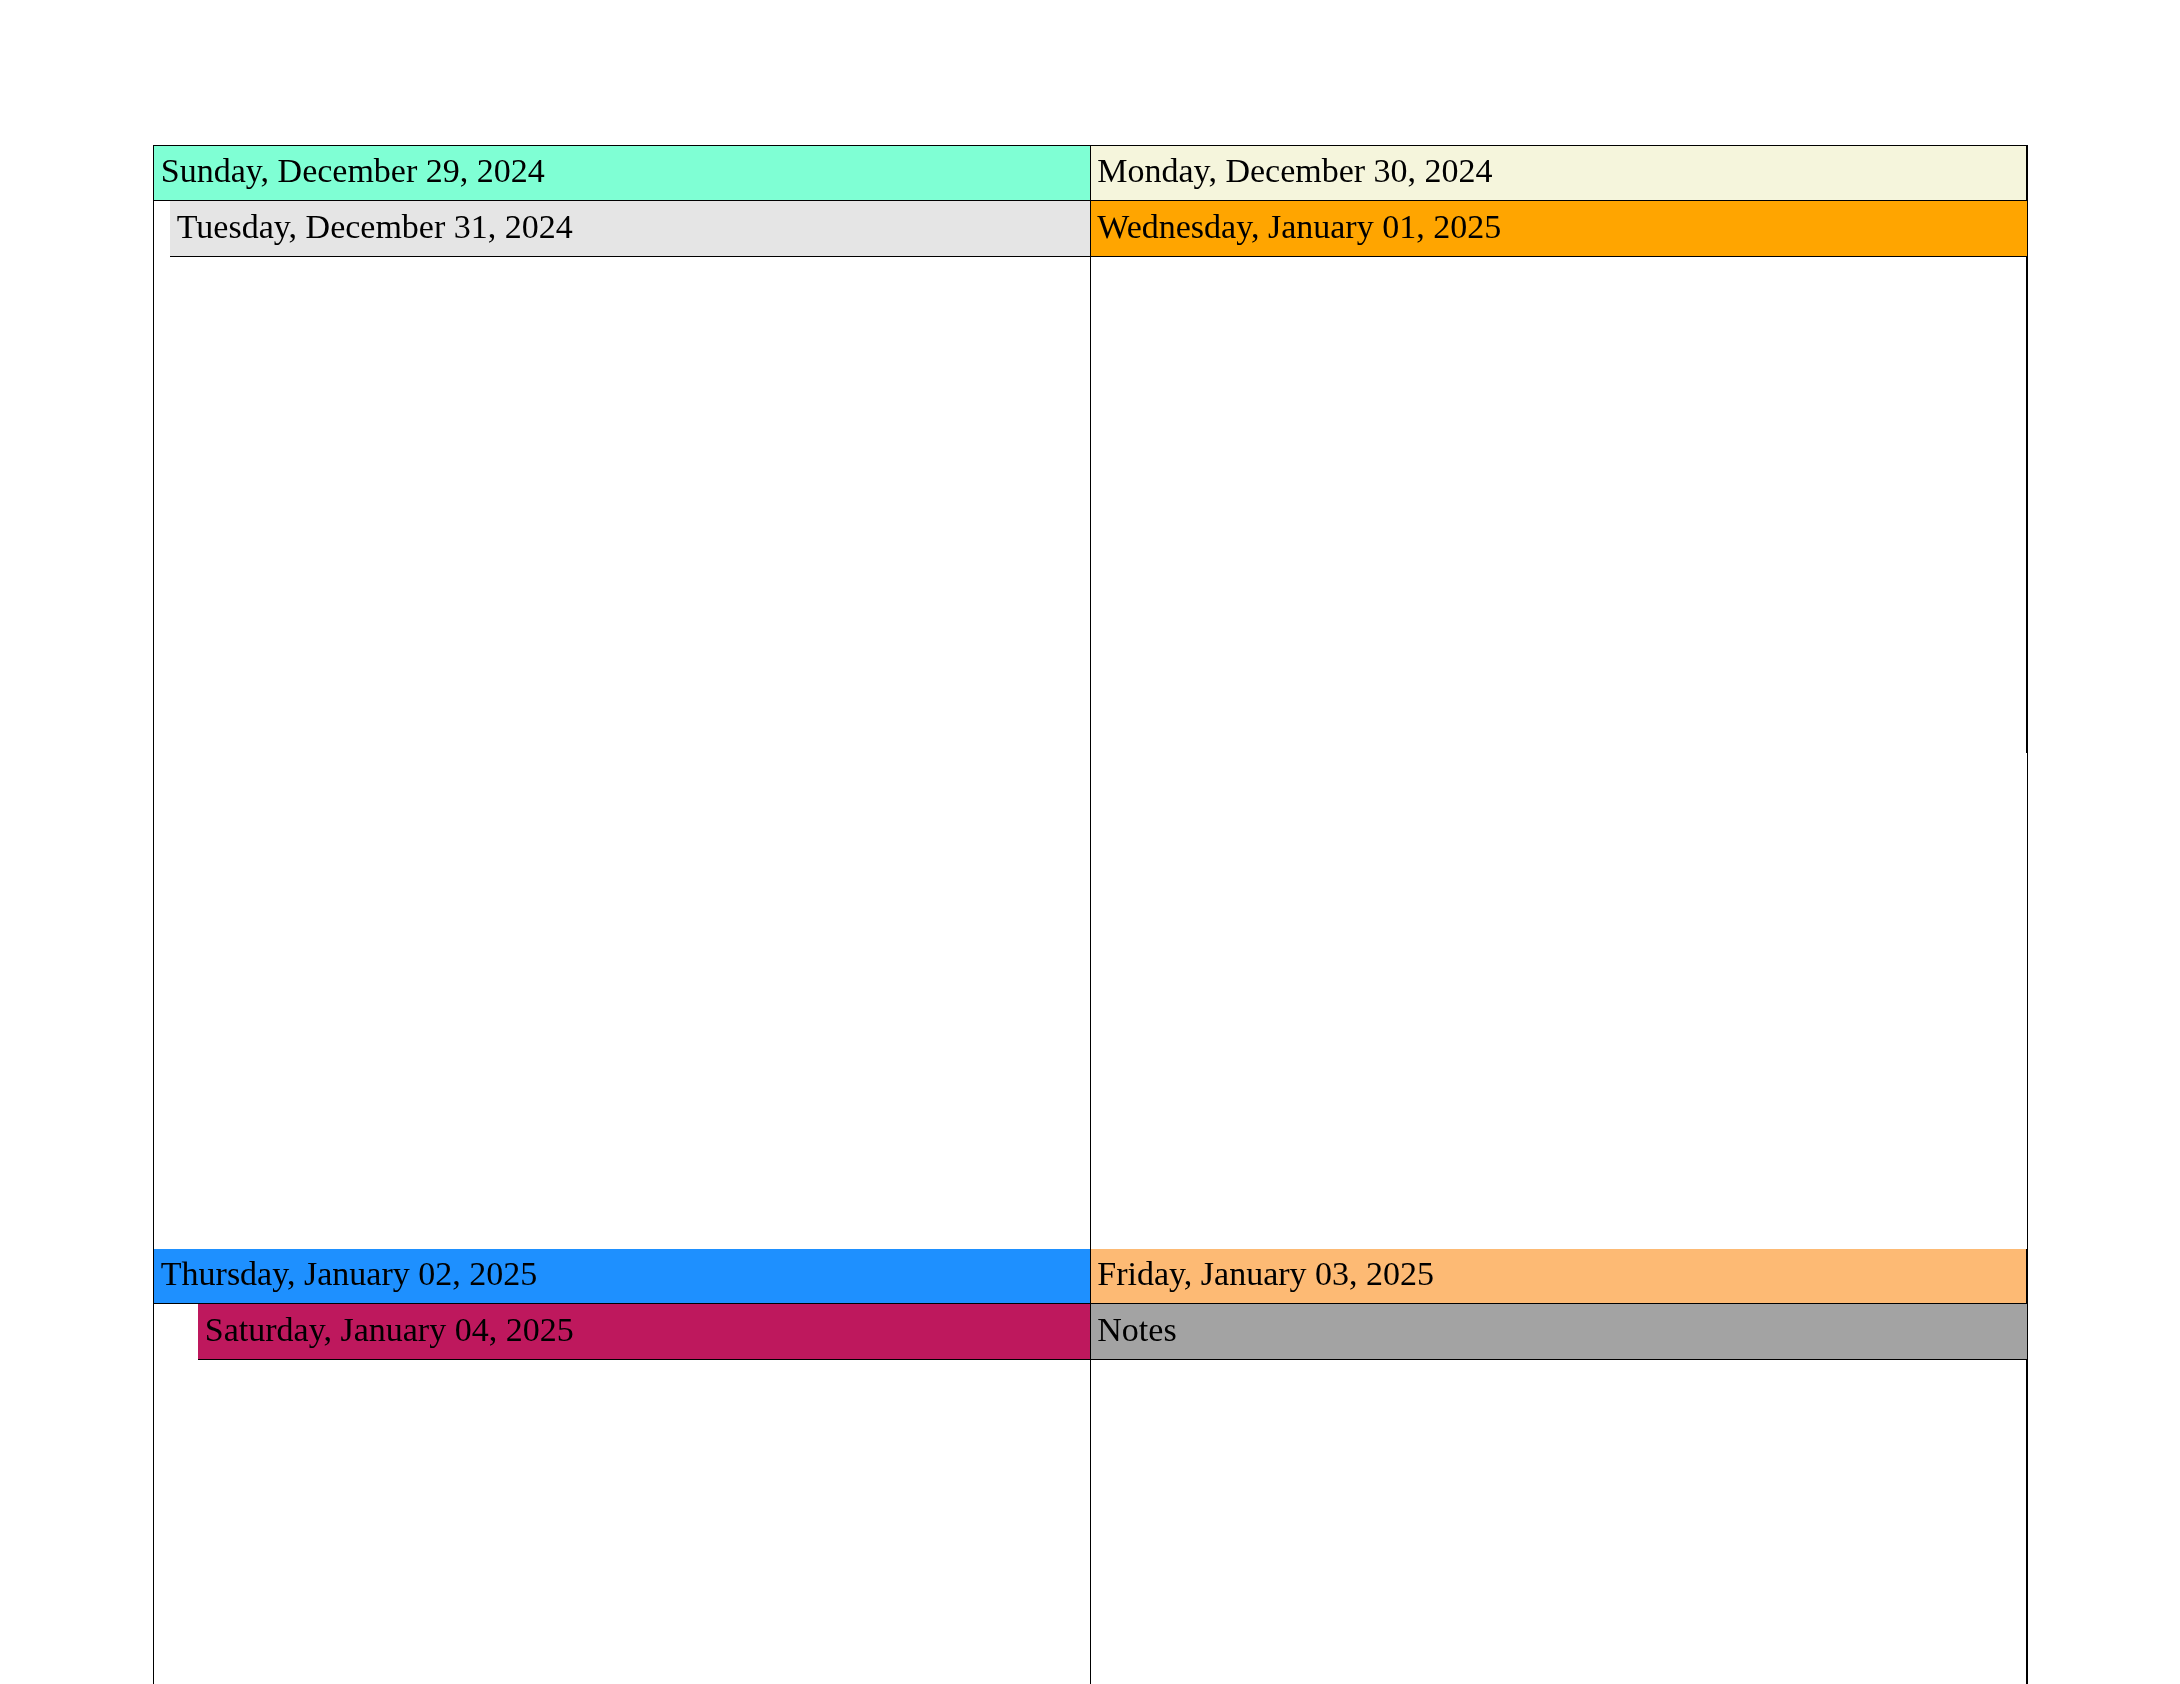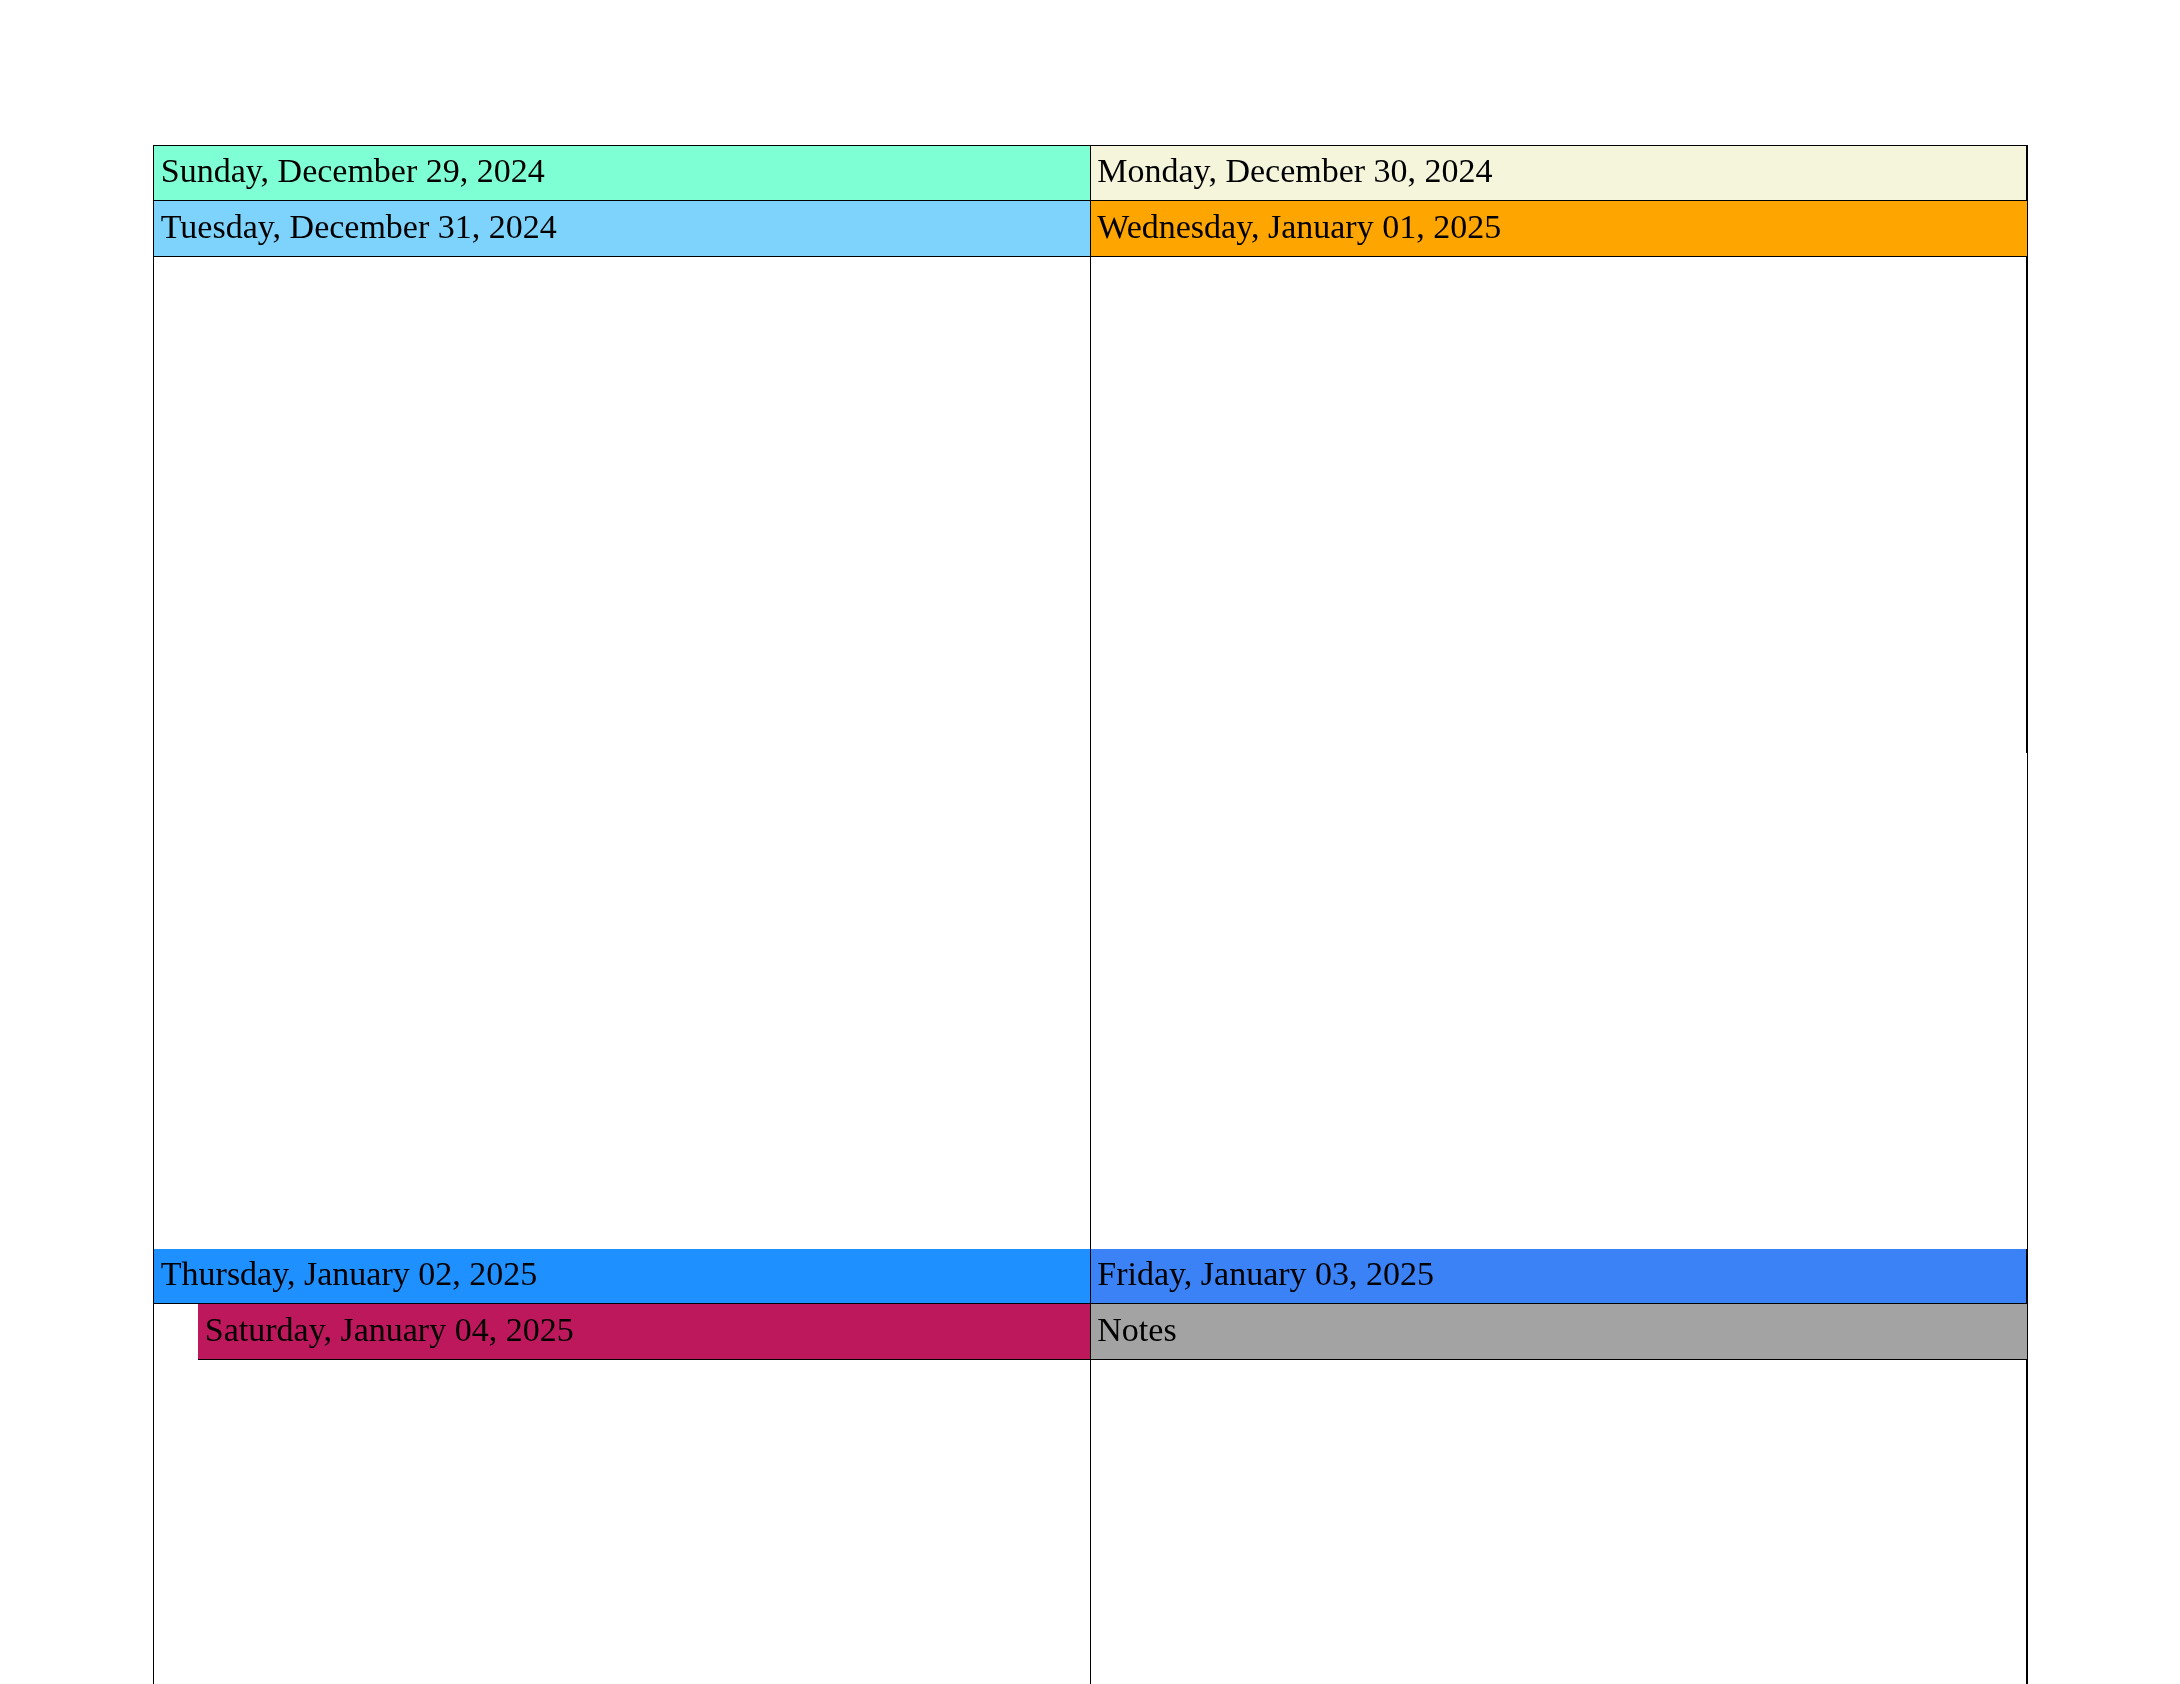--- a/index.html
+++ b/index.html
@@ -46,24 +46,24 @@
     border-right: 0.9px solid #000;
     box-sizing: border-box;
     background: #fff;
   }
   .grid > div:nth-child(4n) {
     border-right: none;
   }
   
   .c-sun  { background: #7FFFD4; }
   .c-mon  { background: #F5F5DC; }
-  .c-tue  { background: #7dd3fc; }
+  .c-tue  { background: #e5e5e5; margin-left: 16px; }
   .c-wed  { background: #FFA500; }
   .c-thu  { background: #1E90FF; }
-  .c-fri  { background: #3b82f6; }
+  .c-fri  { background: #fdba74; }
   .c-sat  { background: #be185d; margin-left: 44px; }
   .c-notes{ background: #a3a3a3; }
 
   .footer {
     position: absolute;
     left: 0;
     right: 0;
     bottom: 102px;
     text-align: center;
   }

